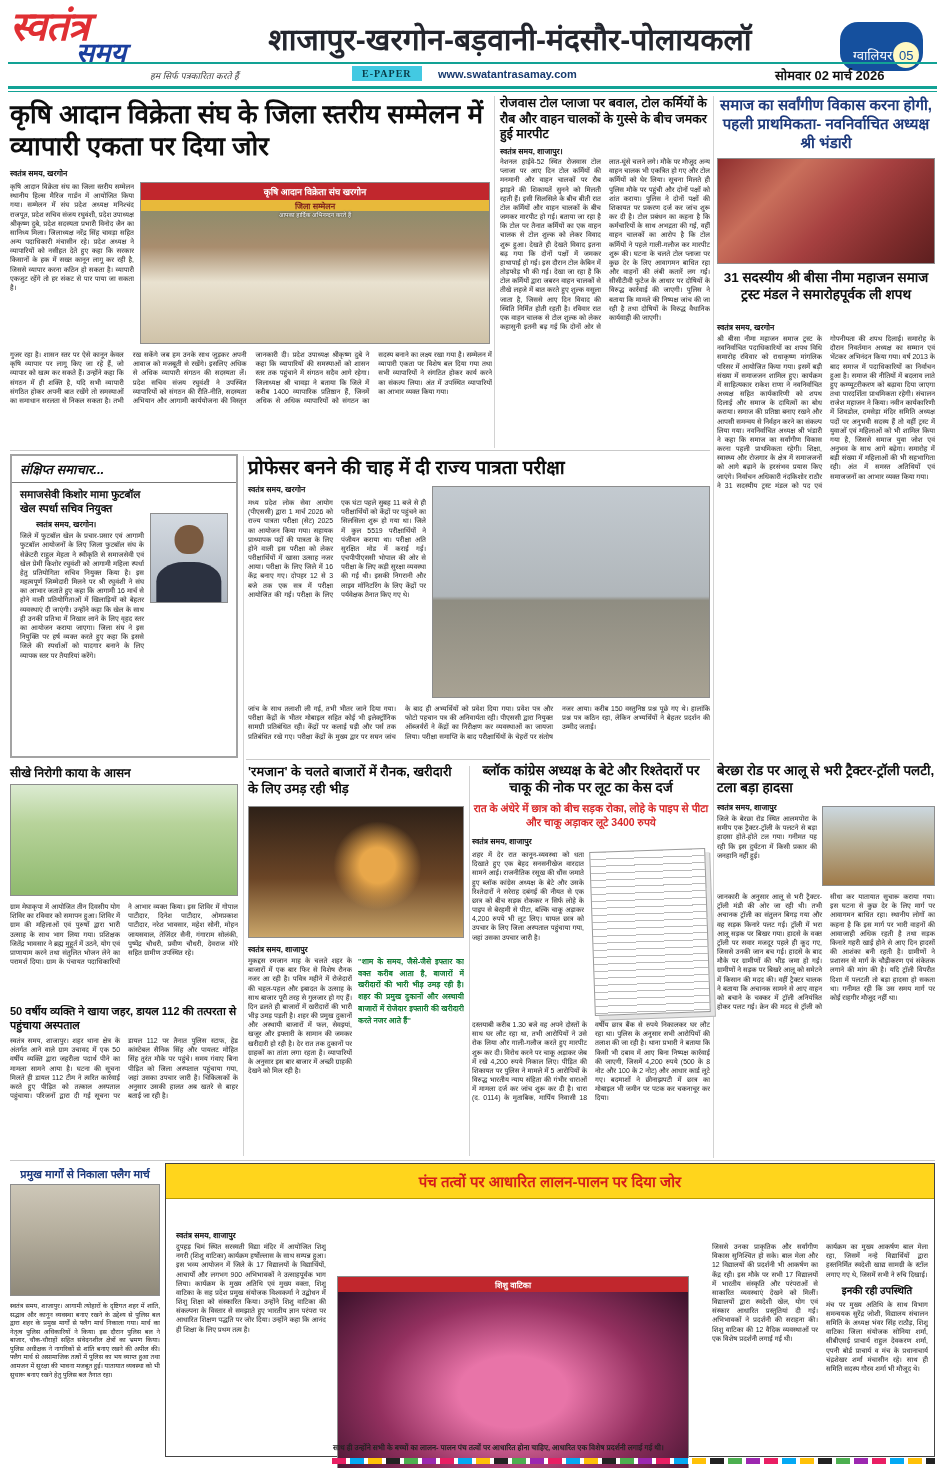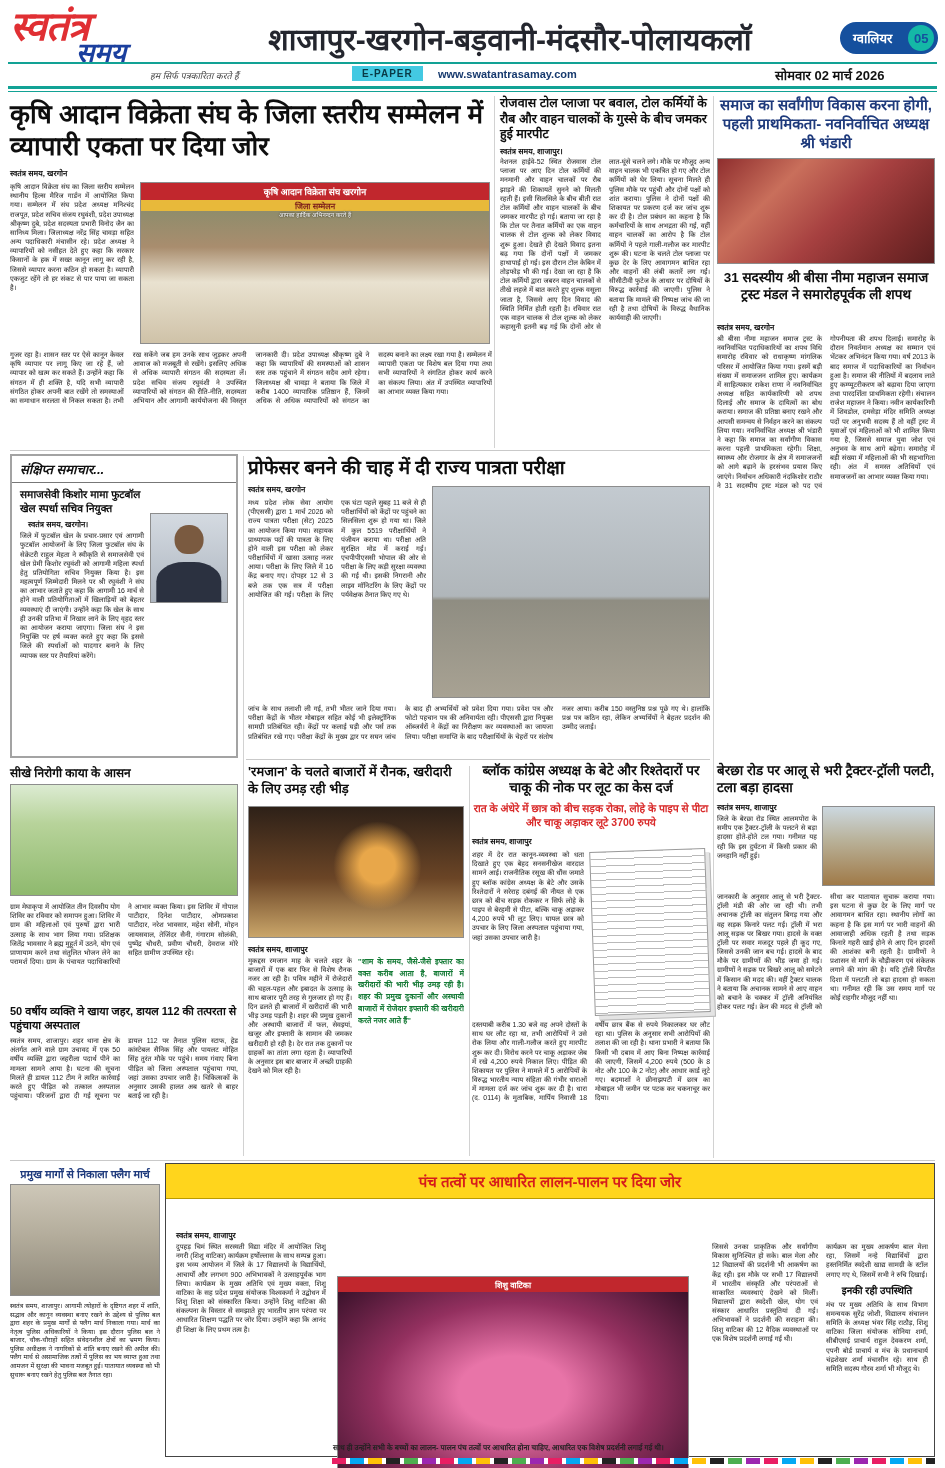--- a/index.html
+++ b/index.html
@@ -10,22 +10,22 @@
   .body-txt { font-size:6.9px; line-height:1.33; text-align:justify; color:#1d1d1d; }
   .body-sm { font-size:6.4px; line-height:1.34; text-align:justify; color:#1d1d1d; }
   .byline { font-size:7.8px; font-weight:bold; color:#101010; }
   .hl { font-weight:bold; color:#0e0e0e; }
   .rule-v { position:absolute; width:1px; background:#d2d2d2; }
   .rule-h { position:absolute; height:1px; background:#c9c9c9; }
   .photo { position:absolute; overflow:hidden; border:1px solid #8d8d8d; }
   .teal { background:#12a295; }
   .logo1 { color:#e02f33; font-size:40px; font-weight:bold; font-style:italic; line-height:1; letter-spacing:-1px; }
   .logo2 { color:#1b3f9e; font-size:27px; font-weight:bold; font-style:italic; line-height:1; margin:-6px 0 0 66px; }
-  .edition { display:flex; align-items:center; gap:16px; background:#15509e; color:#fff; border-radius:18px; padding:3px 4px 3px 13px; font-weight:bold; font-size:13px; }
-  .pgno { background:#14b8a6; color:#15509e; border-radius:50%; width:26px; height:26px; display:flex; align-items:center; justify-content:center; font-size:13px; }
+  .edition { display:flex; align-items:center; gap:1px; background:#15509e; color:#fff; border-radius:18px; padding:20px 4px 3px 13px; font-weight:normal; font-size:13px; }
+  .pgno { background:#fef9c3; color:#15509e; border-radius:50%; width:26px; height:26px; display:flex; align-items:center; justify-content:center; font-size:13px; }
   .epaper { background:#43c9e2; color:#083a46; font-weight:bold; font-size:10px; padding:2px 10px; letter-spacing:1px; }
   .col2 { column-count:2; column-gap:8px; }
   .col3 { column-count:3; column-gap:9px; }
   .col4 { column-count:4; column-gap:9px; }
   .quote { color:#157a36; font-weight:bold; font-size:7.7px; line-height:1.52; text-align:justify; }
   .side-box { position:absolute; border:2px solid #a3a3a3; background:#fff; }
   .yellow-banner { background:#ffd51c; color:#d61c1c; font-weight:bold; font-size:15px; display:flex; align-items:center; justify-content:center; border-bottom:1px solid #b99b00; }
   .footer-strip { background:repeating-linear-gradient(90deg,#e91e63 0 14px,#fff 14px 18px,#03a9f4 18px 32px,#fff 32px 36px,#ffc107 36px 50px,#fff 50px 54px,#222 54px 68px,#fff 68px 72px,#4caf50 72px 86px,#fff 86px 90px,#9c27b0 90px 104px,#fff 104px 108px); }
   .ph-conference { background:linear-gradient(180deg,#7b8c6a 0%,#a98d6e 40%,#e9e2d0 62%,#cfc2a8 100%); }
   .ph-society { background:linear-gradient(135deg,#8f2e2e 0%,#c96f5b 28%,#a64040 55%,#7d2b2b 80%,#5d1f1f 100%); }
@@ -53,21 +53,21 @@
   <div class="abs" style="left:190px;top:18px;width:640px;text-align:center;font-size:30px;font-weight:bold;color:#24262e;">शाजापुर-खरगोन-बड़वानी-मंदसौर-पोलायकलॉ</div>
 
   <div class="abs edition" style="left:840px;top:22px;">
     <span>ग्वालियर</span>
     <span class="pgno">05</span>
   </div>
 
   <div class="abs teal" style="left:8px;top:62px;width:929px;height:2px;"></div>
 
   <div class="abs" style="left:150px;top:69px;font-size:9px;font-style:italic;color:#444;">हम सिर्फ पत्रकारिता करते हैं</div>
-  <div class="abs epaper" style="left:352px;top:66px;">E-PAPER</div>
+  <div class="abs epaper" style="left:352px;top:66px;font-family:Liberation Serif, serif;">E-PAPER</div>
   <div class="abs" style="left:438px;top:68px;font-size:11px;font-weight:bold;color:#173a6e;">www.swatantrasamay.com</div>
   <div class="abs" style="left:775px;top:66px;font-size:13px;font-weight:bold;color:#111;">सोमवार 02 मार्च 2026</div>
 
   <div class="abs teal" style="left:8px;top:86px;width:929px;height:3px;"></div>
   <div class="abs teal" style="left:8px;top:91px;width:929px;height:1px;"></div>
 
   <div class="rule-v" style="left:494px;top:96px;height:352px;"></div>
   <div class="rule-v" style="left:713px;top:96px;height:1062px;"></div>
   <div class="rule-v" style="left:243px;top:456px;height:700px;"></div>
   <div class="rule-v" style="left:469px;top:766px;height:390px;"></div>
@@ -99,21 +99,21 @@
     <h4 class="abs hl" style="left:717px;top:270px;width:218px;font-size:13.5px;line-height:1.25;text-align:center;">31 सदस्यीय श्री बीसा नीमा महाजन समाज ट्रस्ट मंडल ने समारोहपूर्वक ली शपथ</h4>
     <div class="abs byline" style="left:717px;top:322px;">स्वतंत्र समय, खरगोन</div>
     <div class="abs body-txt col2" style="left:717px;top:334px;width:218px;height:422px;overflow:hidden;">श्री बीसा नीमा महाजन समाज ट्रस्ट के नवनिर्वाचित पदाधिकारियों का शपथ विधि समारोह रविवार को राधाकृष्ण मांगलिक परिसर में आयोजित किया गया। इसमें बड़ी संख्या में समाजजन शामिल हुए। कार्यक्रम में साहित्यकार राकेश राणा ने नवनिर्वाचित अध्यक्ष सहित कार्यकारिणी को शपथ दिलाई और समाज के दायित्वों का बोध कराया। समाज की प्रतिष्ठा बनाए रखने और आपसी समन्वय से निर्वहन करने का संकल्प लिया गया। नवनिर्वाचित अध्यक्ष श्री भंडारी ने कहा कि समाज का सर्वांगीण विकास करना पहली प्राथमिकता रहेगी। शिक्षा, स्वास्थ्य और रोजगार के क्षेत्र में समाजजनों को आगे बढ़ाने के हरसंभव प्रयास किए जाएंगे। निर्वाचन अधिकारी नंदकिशोर राठौर ने 31 सदस्यीय ट्रस्ट मंडल को पद एवं गोपनीयता की शपथ दिलाई। समारोह के दौरान निवर्तमान अध्यक्ष का सम्मान एवं भेंटकर अभिनंदन किया गया। वर्ष 2013 के बाद समाज में पदाधिकारियों का निर्वाचन हुआ है। समाज की नीतियों में बदलाव लाते हुए कम्प्यूटरीकरण को बढ़ावा दिया जाएगा तथा पारदर्शिता प्राथमिकता रहेगी। संचालन राजेश महाजन ने किया। नवीन कार्यकारिणी में शिवडोल, दमसेड़ा मंदिर समिति अध्यक्ष पदों पर अनुभवी सदस्य हैं तो वहीं ट्रस्ट में युवाओं एवं महिलाओं को भी शामिल किया गया है, जिससे समाज युवा जोश एवं अनुभव के साथ आगे बढ़ेगा। समारोह में बड़ी संख्या में महिलाओं की भी सहभागिता रही। अंत में समस्त अतिथियों एवं समाजजनों का आभार व्यक्त किया गया।</div>
   </section>
 
   <div class="side-box" style="left:10px;top:454px;width:228px;height:304px;">
     <div style="font-size:13px;font-weight:bold;font-style:italic;color:#111;padding:4px 8px;border-bottom:1px solid #777;">संक्षिप्त समाचार...</div>
     <div style="padding:5px 8px;position:relative;">
       <div class="photo ph-portrait" style="right:8px;top:30px;left:auto;width:78px;height:90px;"></div>
       <div class="hl" style="font-size:10.5px;line-height:1.3;width:130px;">समाजसेवी किशोर मामा फुटबॉल खेल स्पर्धा सचिव नियुक्त</div>
-      <div class="byline" style="margin:4px 8px 2px;">स्वतंत्र समय, खरगोन।</div>
+      <div class="byline" style="margin:4px 16px 2px;">स्वतंत्र समय, खरगोन।</div>
       <div class="body-txt" style="width:124px;">जिले में फुटबॉल खेल के प्रचार-प्रसार एवं आगामी फुटबॉल आयोजनों के लिए जिला फुटबॉल संघ के सेक्रेटरी राहुल मेहता ने स्वीकृति से समाजसेवी एवं खेल प्रेमी किशोर रघुवंशी को आगामी महिला स्पर्धा हेतु प्रतियोगिता सचिव नियुक्त किया है। इस महत्वपूर्ण जिम्मेदारी मिलने पर श्री रघुवंशी ने संघ का आभार जताते हुए कहा कि आगामी 16 मार्च से होने वाली प्रतियोगिताओं में खिलाड़ियों को बेहतर व्यवस्थाएं दी जाएंगी। उन्होंने कहा कि खेल के साथ ही उनकी प्रतिभा में निखार लाने के लिए वृहद स्तर का आयोजन कराया जाएगा। जिला संघ ने इस नियुक्ति पर हर्ष व्यक्त करते हुए कहा कि इससे जिले की स्पर्धाओं को यादगार बनाने के लिए व्यापक स्तर पर तैयारियां करेंगे।</div>
     </div>
   </div>
 
   <section>
     <h4 class="abs hl" style="left:10px;top:764px;width:228px;font-size:12px;text-align:left;">सीखे निरोगी काया के आसन</h4>
     <div class="photo ph-yoga" style="left:10px;top:784px;width:228px;height:112px;"></div>
     <div class="abs body-txt col2" style="left:10px;top:902px;width:228px;height:96px;overflow:hidden;">ग्राम मेघाकृपा में आयोजित तीन दिवसीय योग शिविर का रविवार को समापन हुआ। शिविर में ग्राम की महिलाओं एवं पुरुषों द्वारा भारी उत्साह के साथ भाग लिया गया। प्रशिक्षक जितेंद्र भावसार ने ब्रह्म मुहूर्त में उठने, योग एवं प्राणायाम करने तथा संतुलित भोजन लेने का परामर्श दिया। ग्राम के पंचायत पदाधिकारियों ने आभार व्यक्त किया। इस शिविर में गोपाल पाटीदार, दिनेश पाटीदार, ओमप्रकाश पाटीदार, नरेश भावसार, महेश सोनी, मोहन जायसवाल, तेजिंदर सैनी, गंगाराम सोलंकी, पुष्पेंद्र चौधरी, प्रवीण चौधरी, देवराज मोरे सहित ग्रामीण उपस्थित रहे।</div>
   </section>
 
@@ -133,21 +133,21 @@
   <section>
     <h3 class="abs hl" style="left:248px;top:764px;width:216px;font-size:13px;line-height:1.3;">'रमजान' के चलते बाजारों में रौनक, खरीदारी के लिए उमड़ रही भीड़</h3>
     <div class="photo ph-market" style="left:248px;top:806px;width:216px;height:132px;"></div>
     <div class="abs byline" style="left:248px;top:944px;">स्वतंत्र समय, शाजापुर</div>
     <div class="abs body-txt" style="left:248px;top:956px;width:104px;height:200px;overflow:hidden;">मुकद्दस रमजान माह के चलते शहर के बाजारों में एक बार फिर से विशेष रौनक नजर आ रही है। पवित्र महीने में रोजेदारों की चहल-पहल और इबादत के उत्साह के साथ बाजार पूरी तरह से गुलजार हो गए हैं। दिन ढलते ही बाजारों में खरीदारों की भारी भीड़ उमड़ पड़ती है। शहर की प्रमुख दुकानों और अस्थायी बाजारों में फल, सेवइयां, खजूर और इफ्तारी के सामान की जमकर खरीदारी हो रही है। देर रात तक दुकानों पर ग्राहकों का तांता लगा रहता है। व्यापारियों के अनुसार इस बार बाजार में अच्छी ग्राहकी देखने को मिल रही है।</div>
     <div class="abs quote" style="left:358px;top:956px;width:106px;height:184px;overflow:hidden;">''शाम के समय, जैसे-जैसे इफ्तार का वक्त करीब आता है, बाजारों में खरीदारों की भारी भीड़ उमड़ रही है। शहर की प्रमुख दुकानों और अस्थायी बाजारों में रोजेदार इफ्तारी की खरीदारी करते नजर आते हैं''</div>
   </section>
 
   <section>
     <h3 class="abs hl" style="left:472px;top:762px;width:238px;font-size:13.5px;line-height:1.28;text-align:center;">ब्लॉक कांग्रेस अध्यक्ष के बेटे और रिश्तेदारों पर चाकू की नोक पर लूट का केस दर्ज</h3>
-    <h4 class="abs" style="left:472px;top:802px;width:238px;font-size:10.5px;line-height:1.3;font-weight:bold;color:#d92b2b;text-align:center;">रात के अंधेरे में छात्र को बीच सड़क रोका, लोहे के पाइप से पीटा और चाकू अड़ाकर लूटे 3700 रुपये</h4>
+    <h4 class="abs" style="left:472px;top:802px;width:238px;font-size:10.5px;line-height:1.3;font-weight:bold;color:#d92b2b;text-align:center;">रात के अंधेरे में छात्र को बीच सड़क रोका, लोहे के पाइप से पीटा और चाकू अड़ाकर लूटे 3400 रुपये</h4>
     <div class="abs byline" style="left:472px;top:836px;">स्वतंत्र समय, शाजापुर</div>
     <div class="photo ph-doc" style="left:592px;top:850px;width:116px;height:164px;"></div>
     <div class="abs body-txt" style="left:472px;top:850px;width:112px;height:166px;overflow:hidden;">शहर में देर रात कानून-व्यवस्था को धता दिखाते हुए एक बेहद सनसनीखेज वारदात सामने आई। राजनीतिक रसूख की धौंस जमाते हुए ब्लॉक कांग्रेस अध्यक्ष के बेटे और उसके रिश्तेदारों ने सरेराह दबंगई की नीयत से एक छात्र को बीच सड़क रोककर न सिर्फ लोहे के पाइप से बेरहमी से पीटा, बल्कि चाकू अड़ाकर 4,200 रुपये भी लूट लिए। घायल छात्र को उपचार के लिए जिला अस्पताल पहुंचाया गया, जहां उसका उपचार जारी है।</div>
     <div class="abs body-txt col2" style="left:472px;top:1020px;width:238px;height:138px;overflow:hidden;">दस्तयाबी करीब 1.30 बजे वह अपने दोस्तों के साथ घर लौट रहा था, तभी आरोपियों ने उसे रोक लिया और गाली-गलौज करते हुए मारपीट शुरू कर दी। विरोध करने पर चाकू अड़ाकर जेब में रखे 4,200 रुपये निकाल लिए। पीड़ित की शिकायत पर पुलिस ने मामले में 5 आरोपियों के विरुद्ध भारतीय न्याय संहिता की गंभीर धाराओं में मामला दर्ज कर जांच शुरू कर दी है। धारा (द. 0114) के मुताबिक, मार्पिय निवासी 18 वर्षीय छात्र बैंक से रुपये निकालकर घर लौट रहा था। पुलिस के अनुसार सभी आरोपियों की तलाश की जा रही है। थाना प्रभारी ने बताया कि किसी भी दबाव में आए बिना निष्पक्ष कार्रवाई की जाएगी, जिसमें 4,200 रुपये (500 के 8 नोट और 100 के 2 नोट) और आधार कार्ड लूटे गए। बदमाशों ने छीनाझपटी में छात्र का मोबाइल भी जमीन पर पटक कर चकनाचूर कर दिया।</div>
   </section>
 
   <section>
     <h3 class="abs hl" style="left:717px;top:762px;width:218px;font-size:13.5px;line-height:1.28;">बेरछा रोड पर आलू से भरी ट्रैक्टर-ट्रॉली पलटी, टला बड़ा हादसा</h3>
     <div class="abs byline" style="left:717px;top:802px;">स्वतंत्र समय, शाजापुर</div>
     <div class="photo ph-trolley" style="left:822px;top:806px;width:113px;height:80px;"></div>

